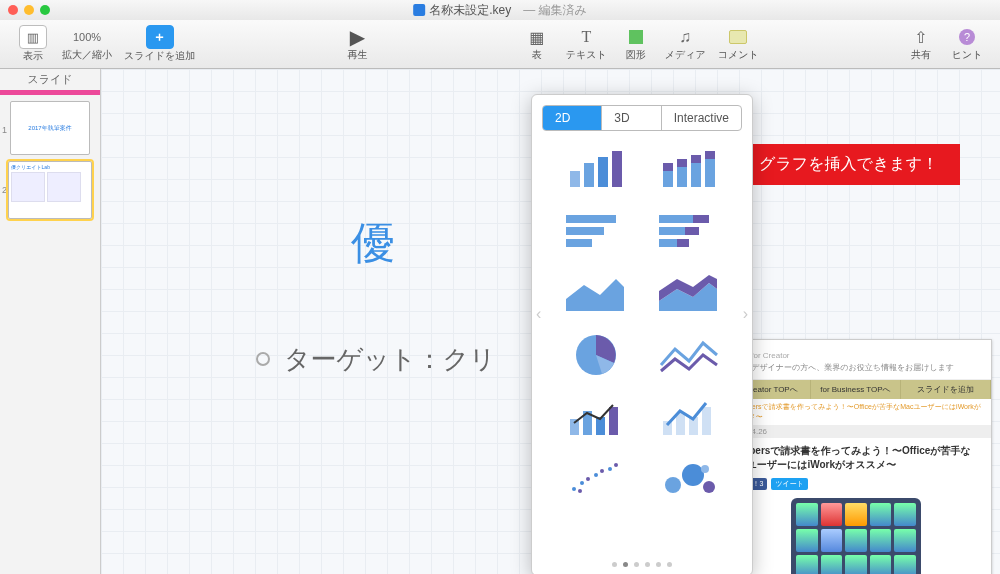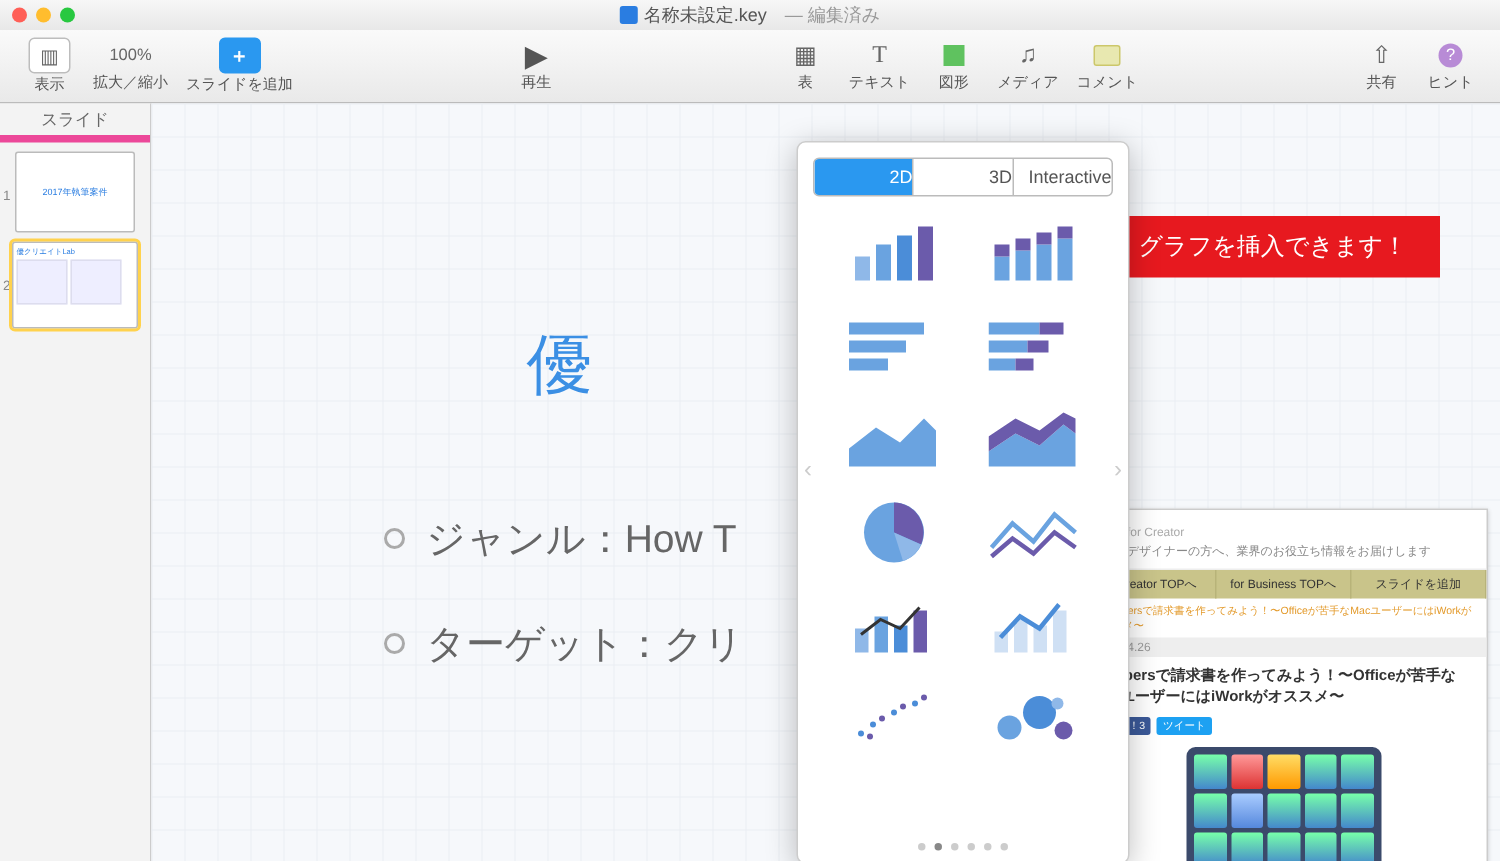--- a/index.html
+++ b/index.html
@@ -61,21 +61,21 @@
 .webcard .appgrid{width:120px;height:100px;margin:8px auto;background:#3b4a6b;border-radius:6px;display:grid;grid-template-columns:repeat(5,1fr);grid-template-rows:repeat(4,1fr);gap:3px;padding:5px}
 .webcard .appgrid span{background:linear-gradient(#7fa,#48c);border-radius:2px}
 .webcard .appgrid span:nth-child(2){background:linear-gradient(#f99,#d33)}
 .webcard .appgrid span:nth-child(3){background:linear-gradient(#fd6,#f90)}
 .webcard .appgrid span:nth-child(7){background:linear-gradient(#acf,#58d)}
 
 .callout{position:absolute;right:40px;top:75px;background:#e7191f;color:#fff;font-size:16px;padding:10px 22px;font-weight:400}
 
 .popover{position:absolute;left:430px;top:25px;width:220px;height:480px;background:#fff;border:1px solid #ccc;border-radius:6px;box-shadow:0 4px 20px rgba(0,0,0,.25)}
 .popover .tabs{display:flex;margin:10px;border:1px solid #bbb;border-radius:4px;overflow:hidden;font-size:12px}
-.popover .tabs div{flex:1;text-align:right;padding:5px 0;color:#555}
+.popover .tabs div{flex:1;text-align:left;padding:5px 12px;color:#555}
 .popover .tabs .act{background:#2a98f0;color:#fff}
 .popover .tabs div+div{border-left:1px solid #bbb}
 .popover .grid{display:grid;grid-template-columns:1fr 1fr;gap:14px 10px;padding:4px 22px}
 .popover .cell{height:48px;display:flex;align-items:center;justify-content:center}
 .popover .pager{position:absolute;bottom:8px;left:0;right:0;display:flex;justify-content:center;gap:6px}
 .popover .pager span{width:5px;height:5px;border-radius:50%;background:#ccc}
 .popover .pager span.on{background:#888}
 .popover .arrow{position:absolute;top:210px;font-size:16px;color:#ccc}
 .popover .arrow.l{left:4px}.popover .arrow.r{right:4px}
 </style>
@@ -173,24 +173,20 @@
         </div>
       </div>
     </div>
 
     <div class="canvas">
       <div class="slide-title">
         <span>優</span>
         <span class="after">Lab</span>
       </div>
       <div class="bullets">
-        <div class="b">
-            <span class="dot"></span>
-            <span>ジャンル：How T</span>
-          </div>
         <div class="b">
             <span class="dot"></span>
             <span>ターゲット：クリ</span>
           </div>
       </div>
 
       <div class="webcard">
         <div class="wh">
           <span class="wlogo">Lab</span>
           <span style="font-size:8px;color:#aaa">for Creator</span><br>

